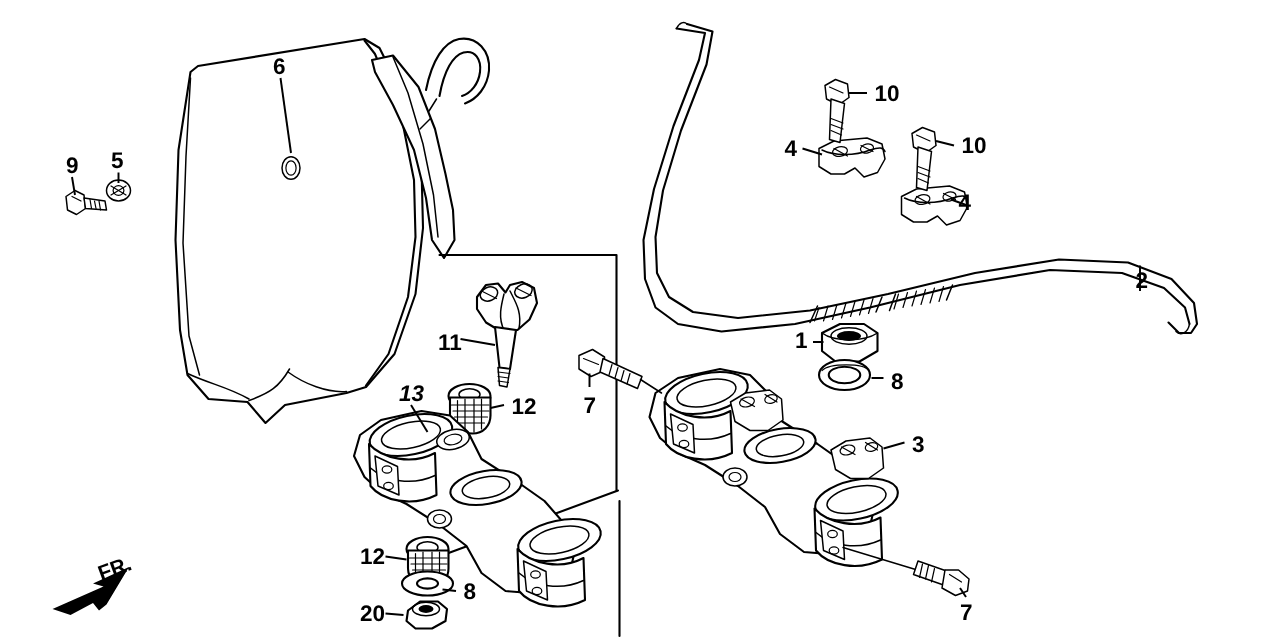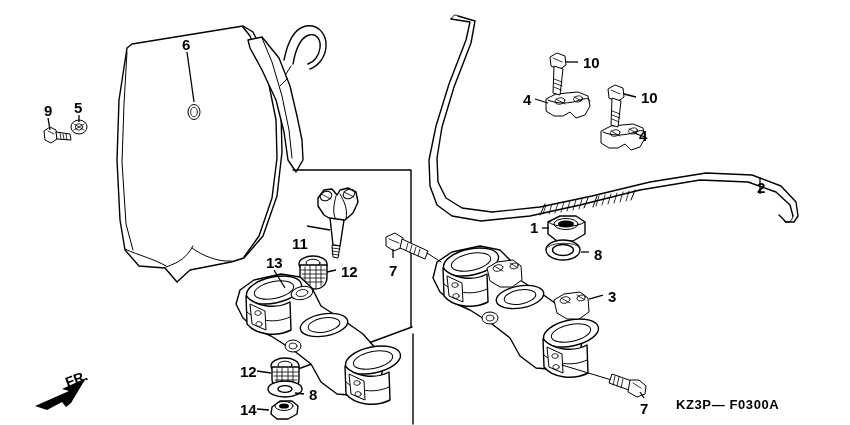--- a/index.html
+++ b/index.html
@@ -389,23 +389,22 @@
   <div class="callout" style="left:583px; top:55px;">10</div>
   <div class="callout" style="left:641px; top:90px;">10</div>
   <div class="callout" style="left:523px; top:92px;">4</div>
   <div class="callout" style="left:639px; top:128px;">4</div>
   <div class="callout" style="left:757px; top:180px;">2</div>
   <div class="callout" style="left:530px; top:220px;">1</div>
   <div class="callout" style="left:594px; top:247px;">8</div>
   <div class="callout" style="left:608px; top:289px;">3</div>
   <div class="callout" style="left:389px; top:263px;">7</div>
   <div class="callout" style="left:640px; top:401px;">7</div>
-  <div class="callout" style="left:292px; top:236px;">11</div>
+  <div class="callout" style="left:292px; top:221px;">11</div>
   <div class="callout" style="left:341px; top:264px;">12</div>
-  <div class="callout" style="left:266px; top:255px;">13</div>
+  <div class="callout" style="left:266px; top:255px;font-style:italic;">13</div>
   <div class="callout" style="left:240px; top:364px;">12</div>
   <div class="callout" style="left:309px; top:387px;">8</div>
-  <div class="callout" style="left:240px; top:402px;">14</div>
-
-  <div id="partno">KZ3P— F0300A</div>
+  <div class="callout" style="left:240px; top:402px;">20</div>
+
   <div id="frtext">FR.</div>
 
 </div>
 
 </body></html>

